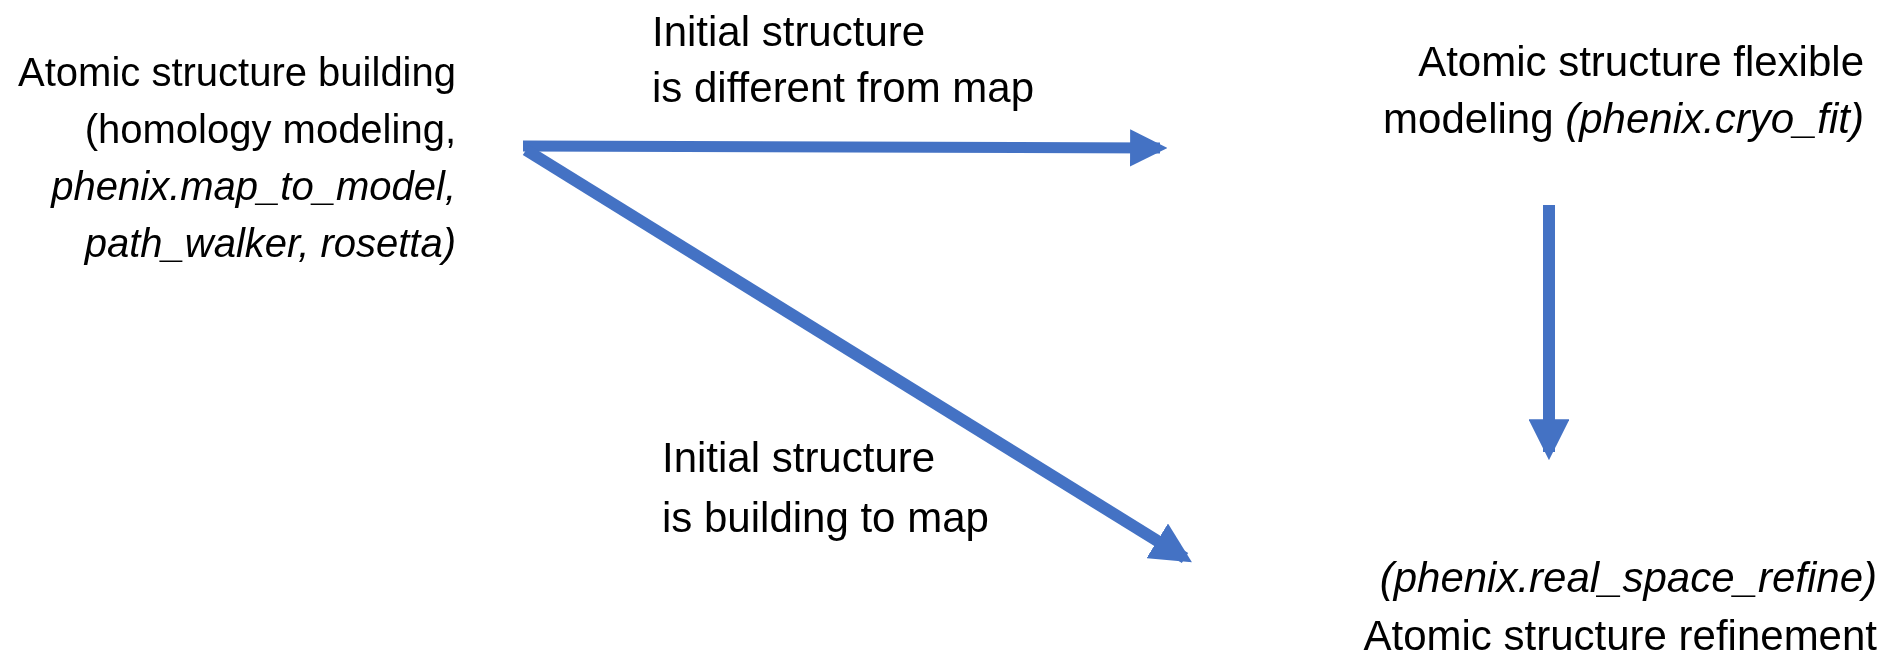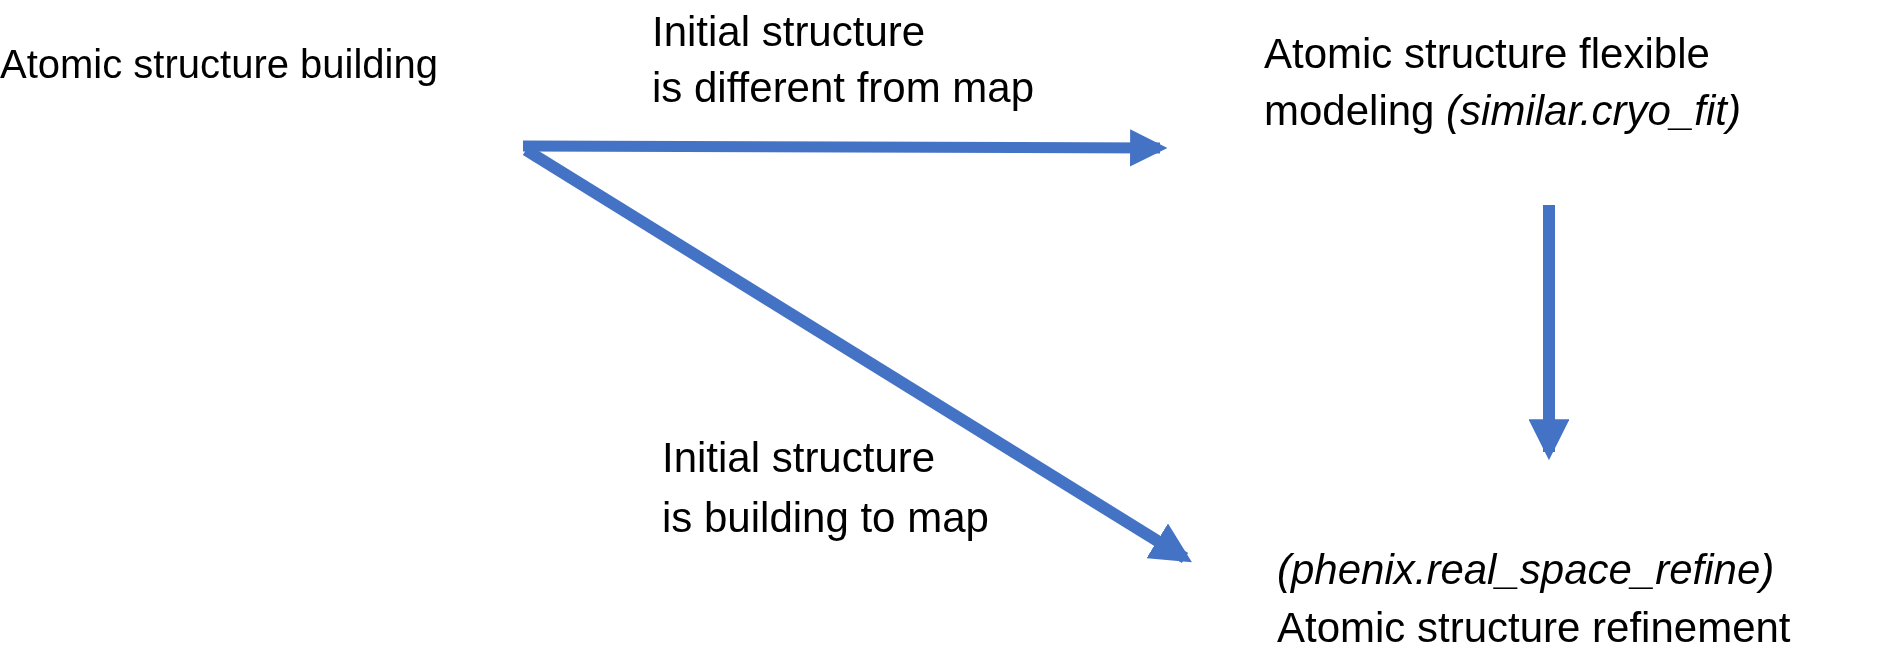--- a/index.html
+++ b/index.html
@@ -20,21 +20,22 @@
     position: absolute;
     left: 0;
     top: 0;
     width: 1884px;
     height: 662px;
   }
   .node, .cond {
     position: absolute;
   }
   .node {
-    text-align: left;
+    text-align: right;
+    margin-top: 8px;
   }
   .cond {
     text-align: left;
   }
   .line {
     white-space: nowrap;
   }
   .italic {
     font-style: italic;
   }
@@ -88,30 +89,33 @@
         <path d="M 0 0 L 10 5 L 0 10 z" fill="var(--accent, #4472C4)"></path>
       </marker>
     </defs>
     <line x1="523" y1="146" x2="1160" y2="148" stroke="var(--accent, #4472C4)" stroke-width="11" marker-end="url(#head)"></line>
     <line x1="526" y1="150" x2="1185" y2="558" stroke="var(--accent, #4472C4)" stroke-width="12" marker-end="url(#head)"></line>
     <line x1="1549" y1="205" x2="1549" y2="452" stroke="var(--accent, #4472C4)" stroke-width="12" marker-end="url(#head)"></line>
   </svg>
 
   <div class="node node-building">
     <div class="line">Atomic structure building</div>
+    <div class="line">(homology modeling,</div>
+    <div class="line italic">phenix.map_to_model,</div>
+    <div class="line italic">path_walker, rosetta)</div>
   </div>
 
   <div class="cond cond-different">
     <div class="line">Initial structure</div>
     <div class="line">is different from map</div>
   </div>
 
   <div class="node node-fitting">
     <div class="line">Atomic structure flexible</div>
-    <div class="line"><span>modeling </span><span class="italic">(similar.cryo_fit)</span></div>
+    <div class="line"><span>modeling </span><span class="italic">(phenix.cryo_fit)</span></div>
   </div>
 
   <div class="cond cond-similar">
     <div class="line">Initial structure</div>
     <div class="line">is building to map</div>
   </div>
 
   <div class="node node-refine">
     <div class="line italic">(phenix.real_space_refine)</div>
     <div class="line">Atomic structure refinement</div>

